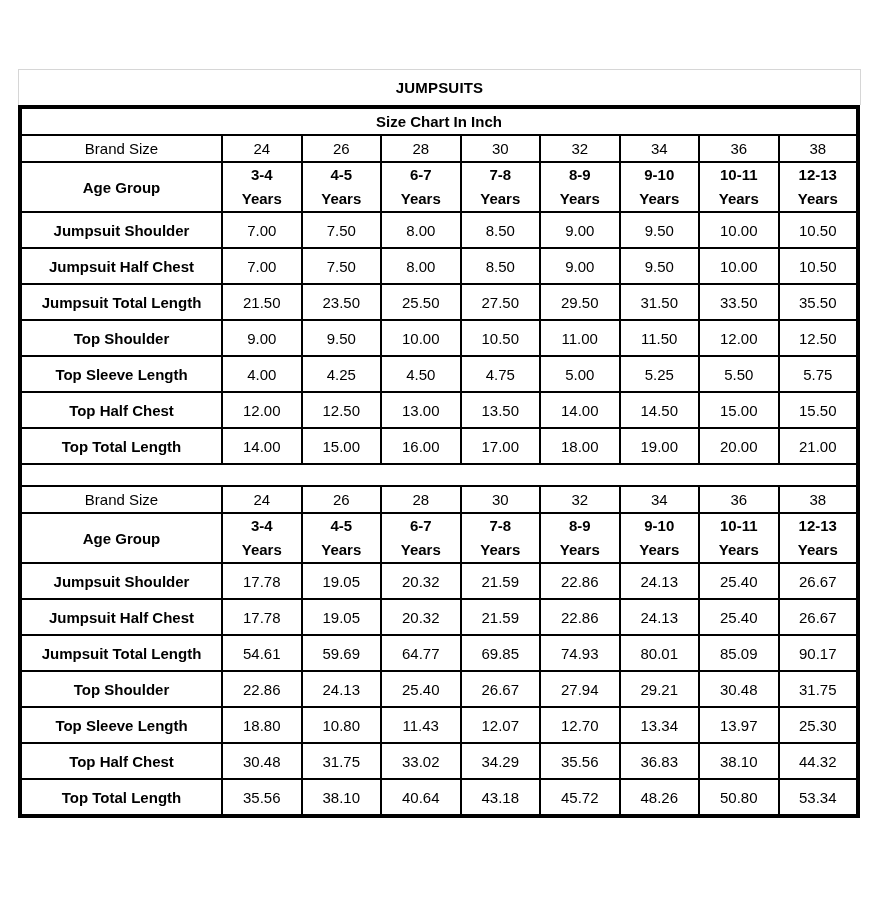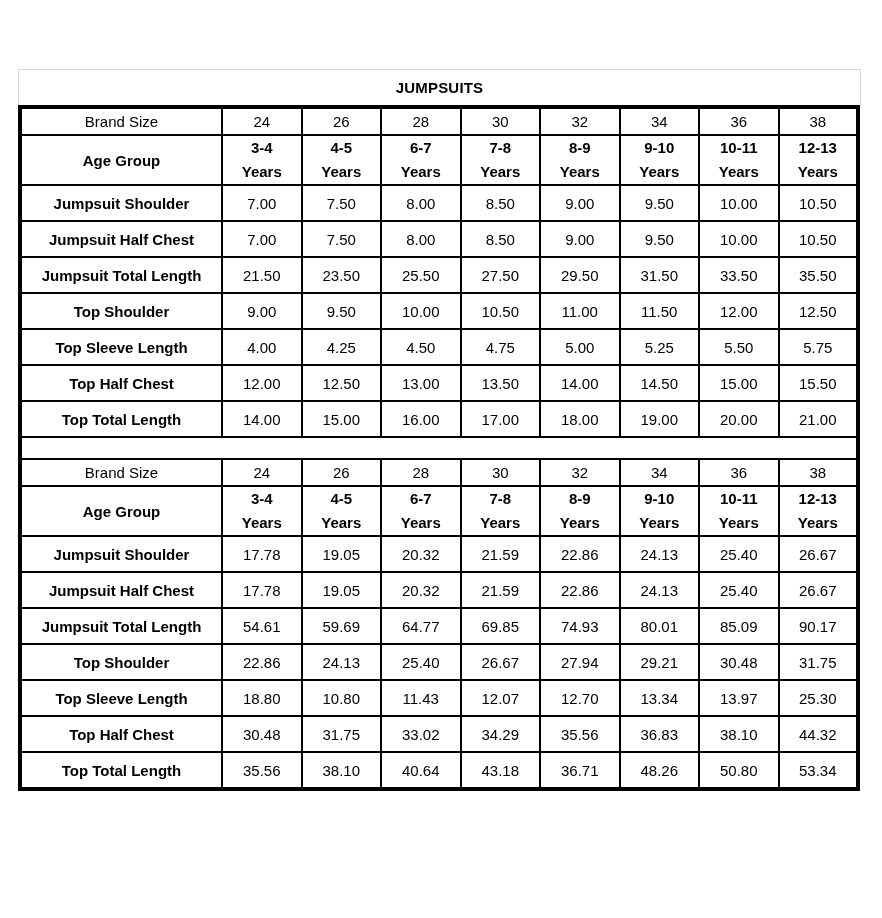--- a/index.html
+++ b/index.html
@@ -89,20 +89,23 @@
       <col>
         <col>
         <col>
         <col>
         <col>
         <col>
         <col>
         <col>
     </colgroup>
     <tbody id="chart-body">
+        <tr class="section-row">
+          <td colspan="9">Size Chart In Inch</td>
+        </tr>
         <tr class="brand-row">
           <th>Brand Size</th>
           <th>24</th>
           <th>26</th>
           <th>28</th>
           <th>30</th>
           <th>32</th>
           <th>34</th>
           <th>36</th>
           <th>38</th>
@@ -333,20 +336,20 @@
           <td>36.83</td>
           <td>38.10</td>
           <td>44.32</td>
         </tr>
         <tr class="data-row">
           <th>Top Total Length</th>
           <td>35.56</td>
           <td>38.10</td>
           <td>40.64</td>
           <td>43.18</td>
-          <td>36.71</td>
+          <td>45.72</td>
           <td>48.26</td>
           <td>50.80</td>
           <td>53.34</td>
         </tr>
       </tbody>
   </table>
 </div>
 
 </body></html>

